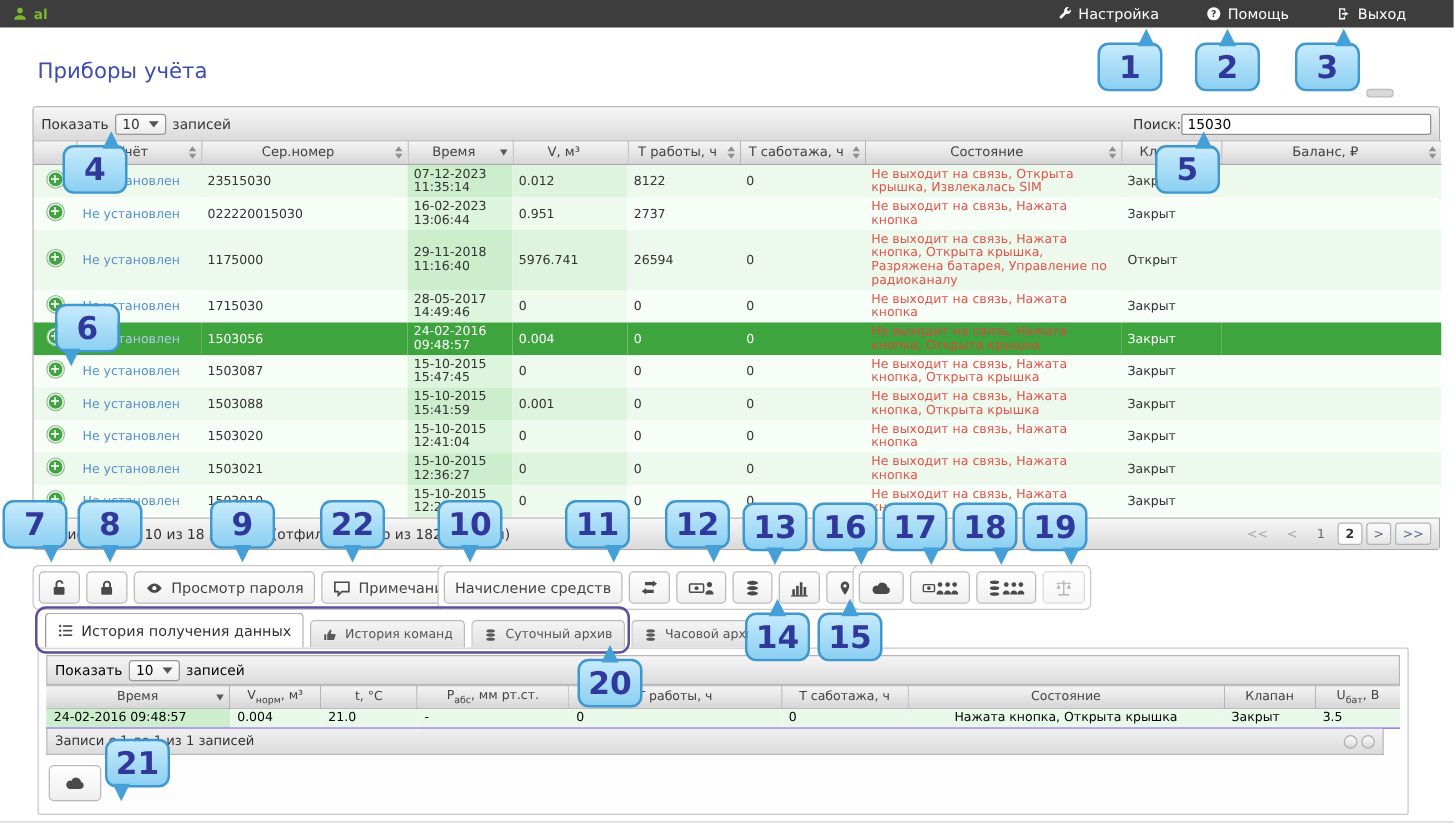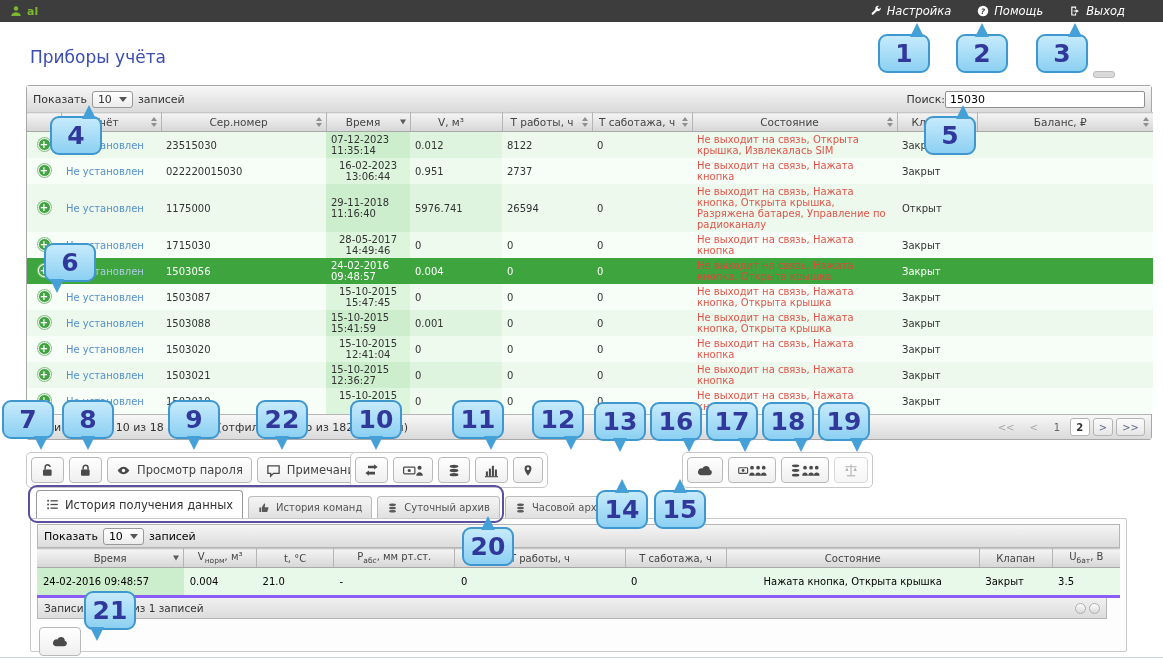--- a/index.html
+++ b/index.html
@@ -3,21 +3,21 @@
 <meta charset="utf-8">
 <style>
   * { box-sizing: border-box; margin: 0; padding: 0; }
   html,body { width:1163px; height:671px; background:#fff; font-family:"DejaVu Sans",sans-serif; overflow:hidden; }
   #page { position:relative; width:1163px; height:671px; background:#fff; }
 
   
   .topbar { position:absolute; left:0; top:0; width:1163px; height:22px; background:#3d3d3d;
             display:flex; align-items:center; padding:0 10px; font-size:11px; }
   .tb-user { display:flex; align-items:center; gap:5px; color:#7cb82f; font-weight:bold; }
-  .tb-menu { margin-left:auto; display:flex; gap:26px; padding-right:28px;font-style:italic; }
+  .tb-menu { margin-left:auto; display:flex; gap:38px; padding-right:28px; }
   .menu-item { display:flex; align-items:center; gap:5px; color:#fff; cursor:pointer; font-size:11.5px; }
 
   .page-title { position:absolute; left:30px; top:47px; font-size:17px; color:#3b4db0; }
 
   .grabber { position:absolute; left:1093px; top:71px; width:22px; height:7px; background:#d9d9d9;
              border:1px solid #bcbcbc; border-radius:3px; }
 
   
   .dtable { position:absolute; left:26px; top:85px; width:1126px; border:1px solid #a8a8a8;
             border-radius:3px; font-size:11px; color:#333; background:#fff; }
@@ -41,21 +41,21 @@
   .sort b { display:block; width:0; height:0; border-left:3.5px solid transparent; border-right:3.5px solid transparent; }
   .sort .up { border-bottom:4px solid #8f8f8f; }
   .sort .dn { border-top:4px solid #8f8f8f; }
   .sort.desc .dn { border-top:5px solid #5a5a5a; }
 
   #dev-body td { padding:2px 5px; font-size:10px; line-height:11px; vertical-align:middle; }
   tr.odd  td { background:#ecf9ec; }
   tr.odd  td.c-time { background:#cdeecd; }
   tr.odd  td.c-v { background:#def4de; }
   tr.even td { background:#f7fdf7; }
-  tr.even td.c-time { background:#ddf4dd;text-align:center; }
+  tr.even td.c-time { background:#ddf4dd; }
   tr.even td.c-v { background:#edfaed; }
   tr.sel td, tr.sel td.c-time, tr.sel td.c-v { background:#3ea43e; color:#fff; }
   tr.sel .acc-link { color:#aecbe8; }
   tr.sel .state-text { color:#d64b3b; }
   .acc-link { color:#5591cc; cursor:pointer; }
   .state-text { color:#e2544a; }
   .expand-icon { display:inline-block; width:13px; height:13px; border-radius:50%; background:#43a343;
                  border:1px solid #fff; box-shadow:0 0 0 1px #8fc48f; position:relative; cursor:pointer; }
   .expand-icon::after { content:"+"; position:absolute; left:0; top:-1px; width:11px; text-align:center;
                         color:#fff; font-size:10px; font-weight:bold; line-height:13px; }
@@ -86,21 +86,21 @@
   .tab.active { background:#fff; height:28px; font-size:11.5px; color:#333; border-color:#999; }
   .tabs-outline { position:absolute; left:28px; top:485px; width:476px; height:38px; border:2px solid #5b4fa0;
                   border-radius:9px; pointer-events:none; z-index:6; }
 
   
   .panel { position:absolute; left:30px; top:518px; width:1097px; height:134px; border:1px solid #c9c9c9;
            border-radius:2px; background:#fdfdfd; padding:5px 6px; z-index:1; }
   .hist-bar { background:linear-gradient(#f5f5f5,#dcdcdc); border:1px solid #b5b5b5; display:flex;
               align-items:center; height:24px; padding:0 6px; font-size:11px; }
   .hist th { padding:2px 4px; font-size:10px; }
-  .hist td { padding:8px 6px; font-size:10px; background:#e9f9e9; border-bottom:3px solid #8b5cf6; }
+  .hist td { padding:2px 6px; font-size:10px; background:#e9f9e9; border-bottom:1px solid #8b5cf6; }
   .hist td.c-time { background:#cdeecd; }
   .hist-foot { background:linear-gradient(#f0f0f0,#dcdcdc); border:1px solid #b5b5b5; border-top:none;
                display:flex; align-items:center; height:21px; padding:0 6px; font-size:10.5px; color:#333; }
   .mini-circ { width:11px; height:11px; border-radius:50%; border:1px solid #b0b0b0;
                background:linear-gradient(#fdfdfd,#d8d8d8); display:inline-block; cursor:pointer; }
   .circ-wrap { margin-left:auto; display:flex; gap:3px; }
   .cloud-btn { margin:8px 0 0 2px; width:42px; height:29px; }
   sub { font-size:7.5px; }
 
   .divider { position:absolute; left:0; top:657px; width:1163px; border-top:1px solid #ccd2dc; }
@@ -405,20 +405,23 @@
     </span>
     <span class="tb-btn">
       <svg width="15" height="15" viewBox="0 0 16 16">
           <path d="M2 3h12v8H8l-3 3v-3H2z" fill="none" stroke="#4a4a4a" stroke-width="1.4"></path>
         </svg>
       <span>Примечание</span>
     </span>
   </div>
 
   <div class="tb-group" id="g2">
+    <span class="tb-btn">
+      <span>Начисление средств</span>
+    </span>
     <span class="tb-btn">
       <svg width="15" height="14" viewBox="0 0 16 16" fill="#4a4a4a">
           <path d="M11 1.5 15 4.5 11 7.5V6H4V3h7zM5 8.5 1 11.5l4 3V13h7v-3H5z"></path>
         </svg>
     </span>
     <span class="tb-btn">
       <svg width="22" height="15" viewBox="0 0 22 16">
           <rect x="1" y="4.5" width="12" height="7" rx="0.8" fill="none" stroke="#4a4a4a" stroke-width="1.3"></rect>
           <circle cx="7" cy="8" r="1.7" fill="#4a4a4a"></circle>
           <circle cx="18" cy="5" r="2.2" fill="#4a4a4a"></circle>

